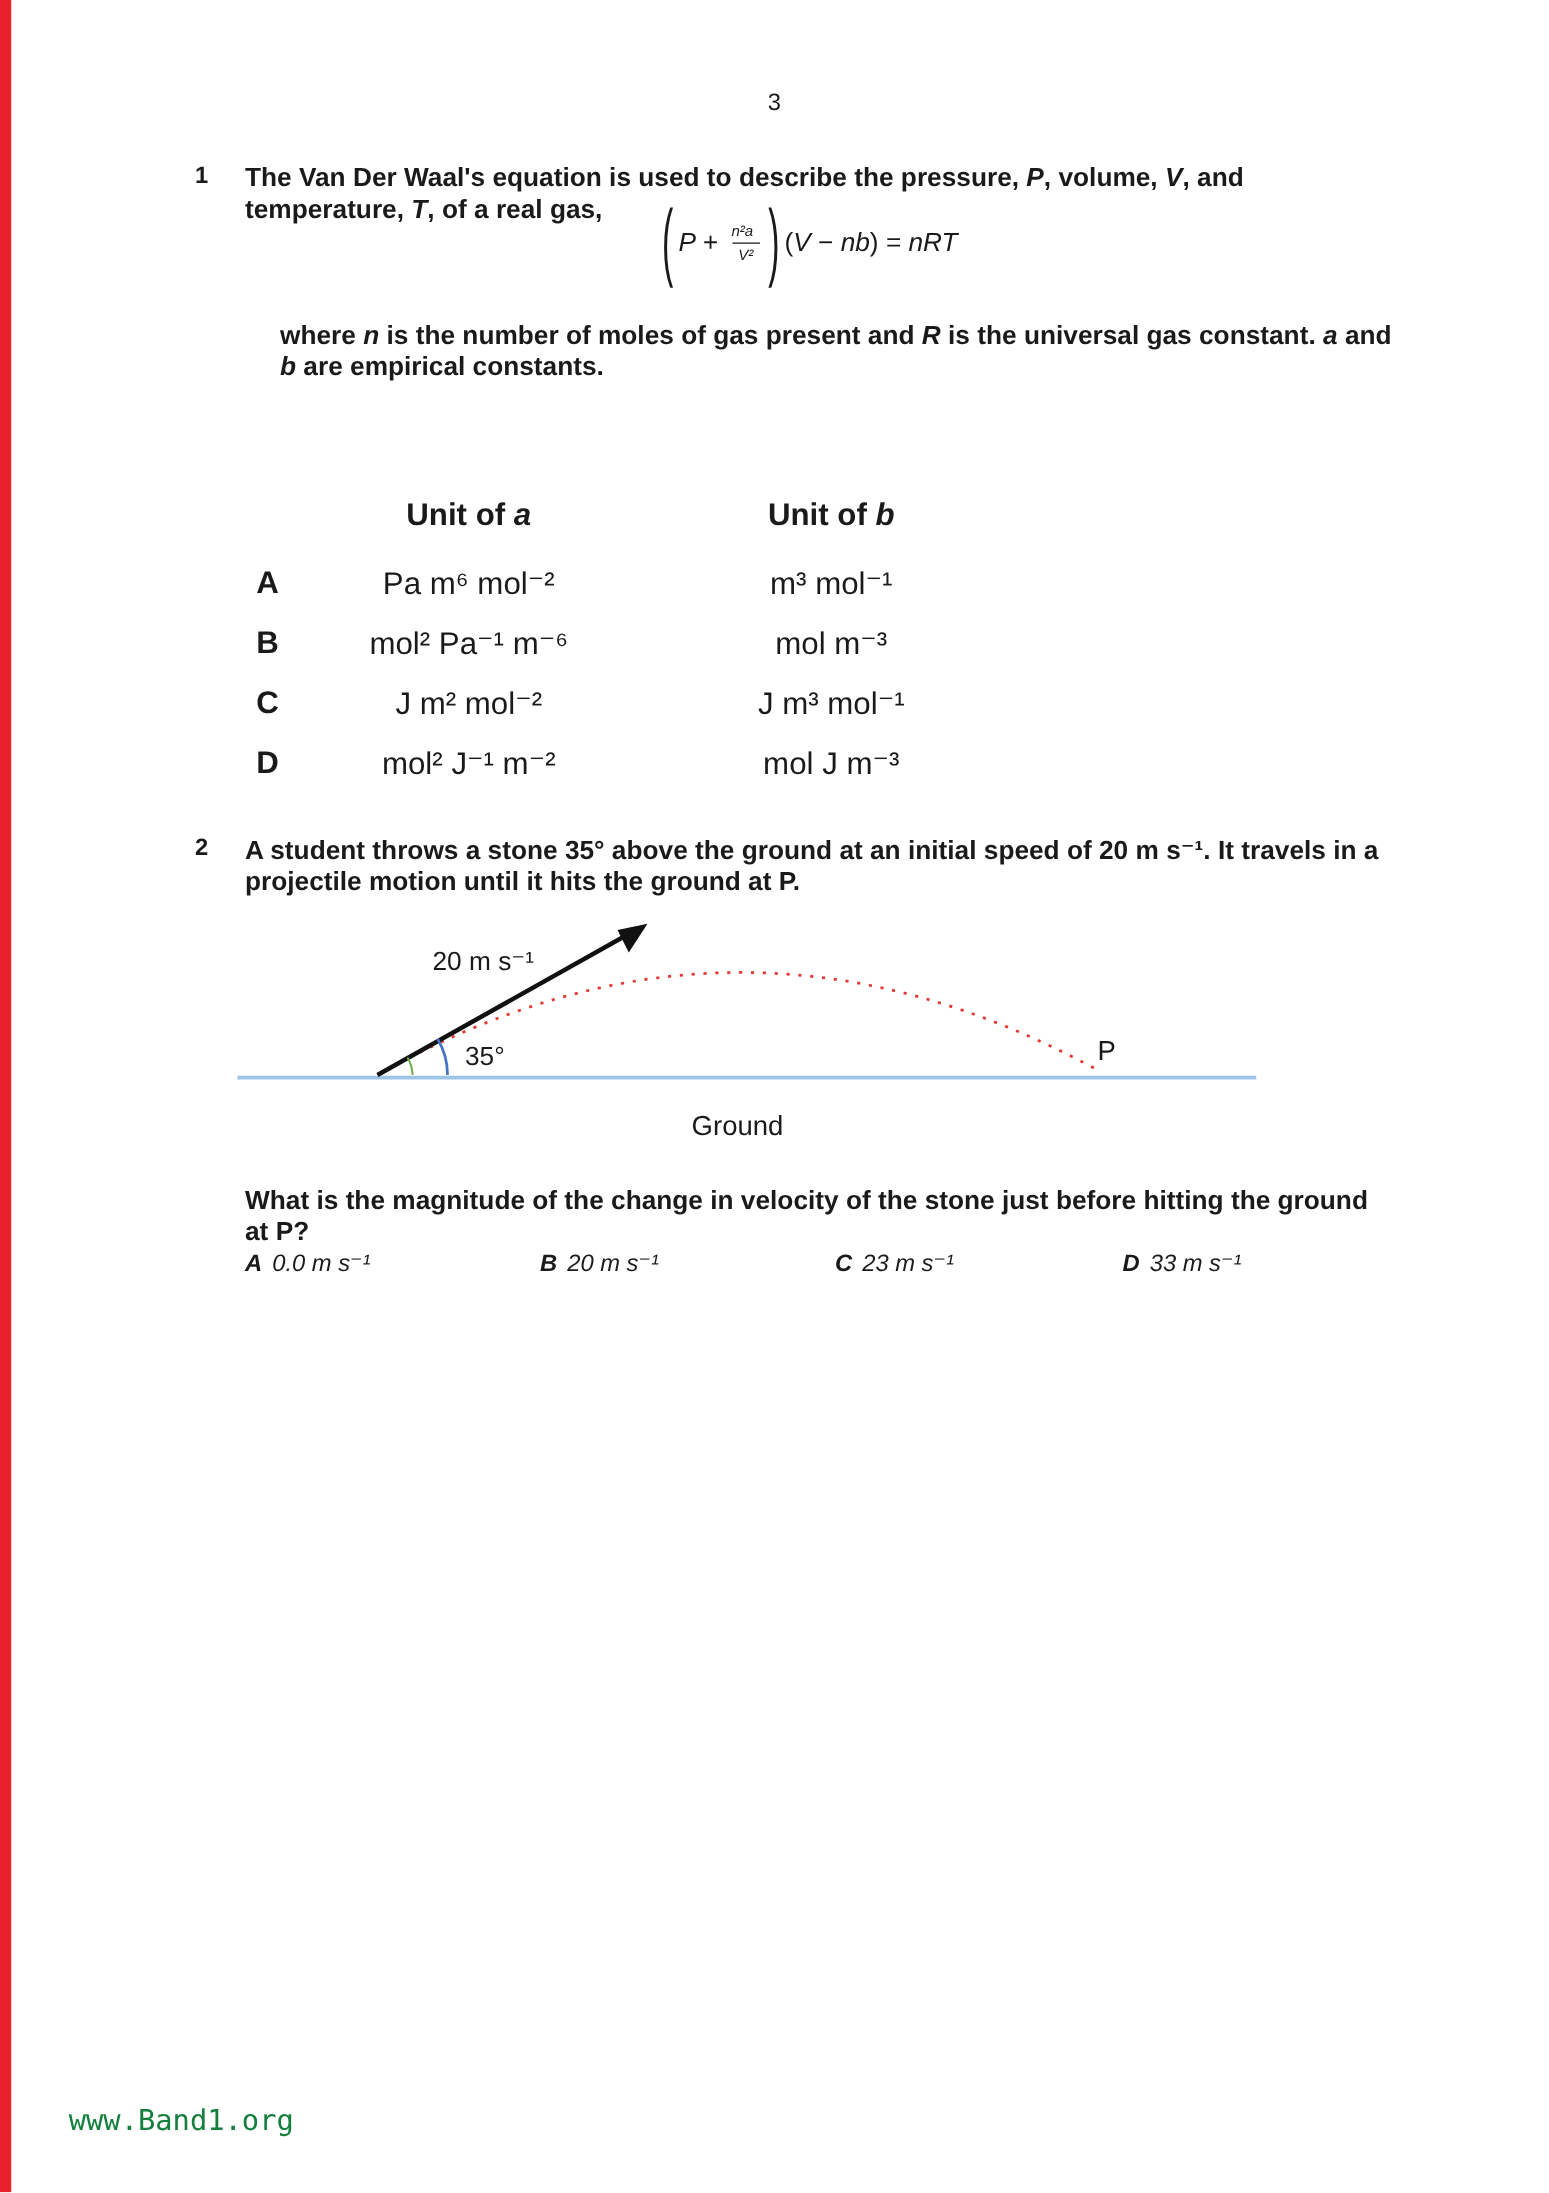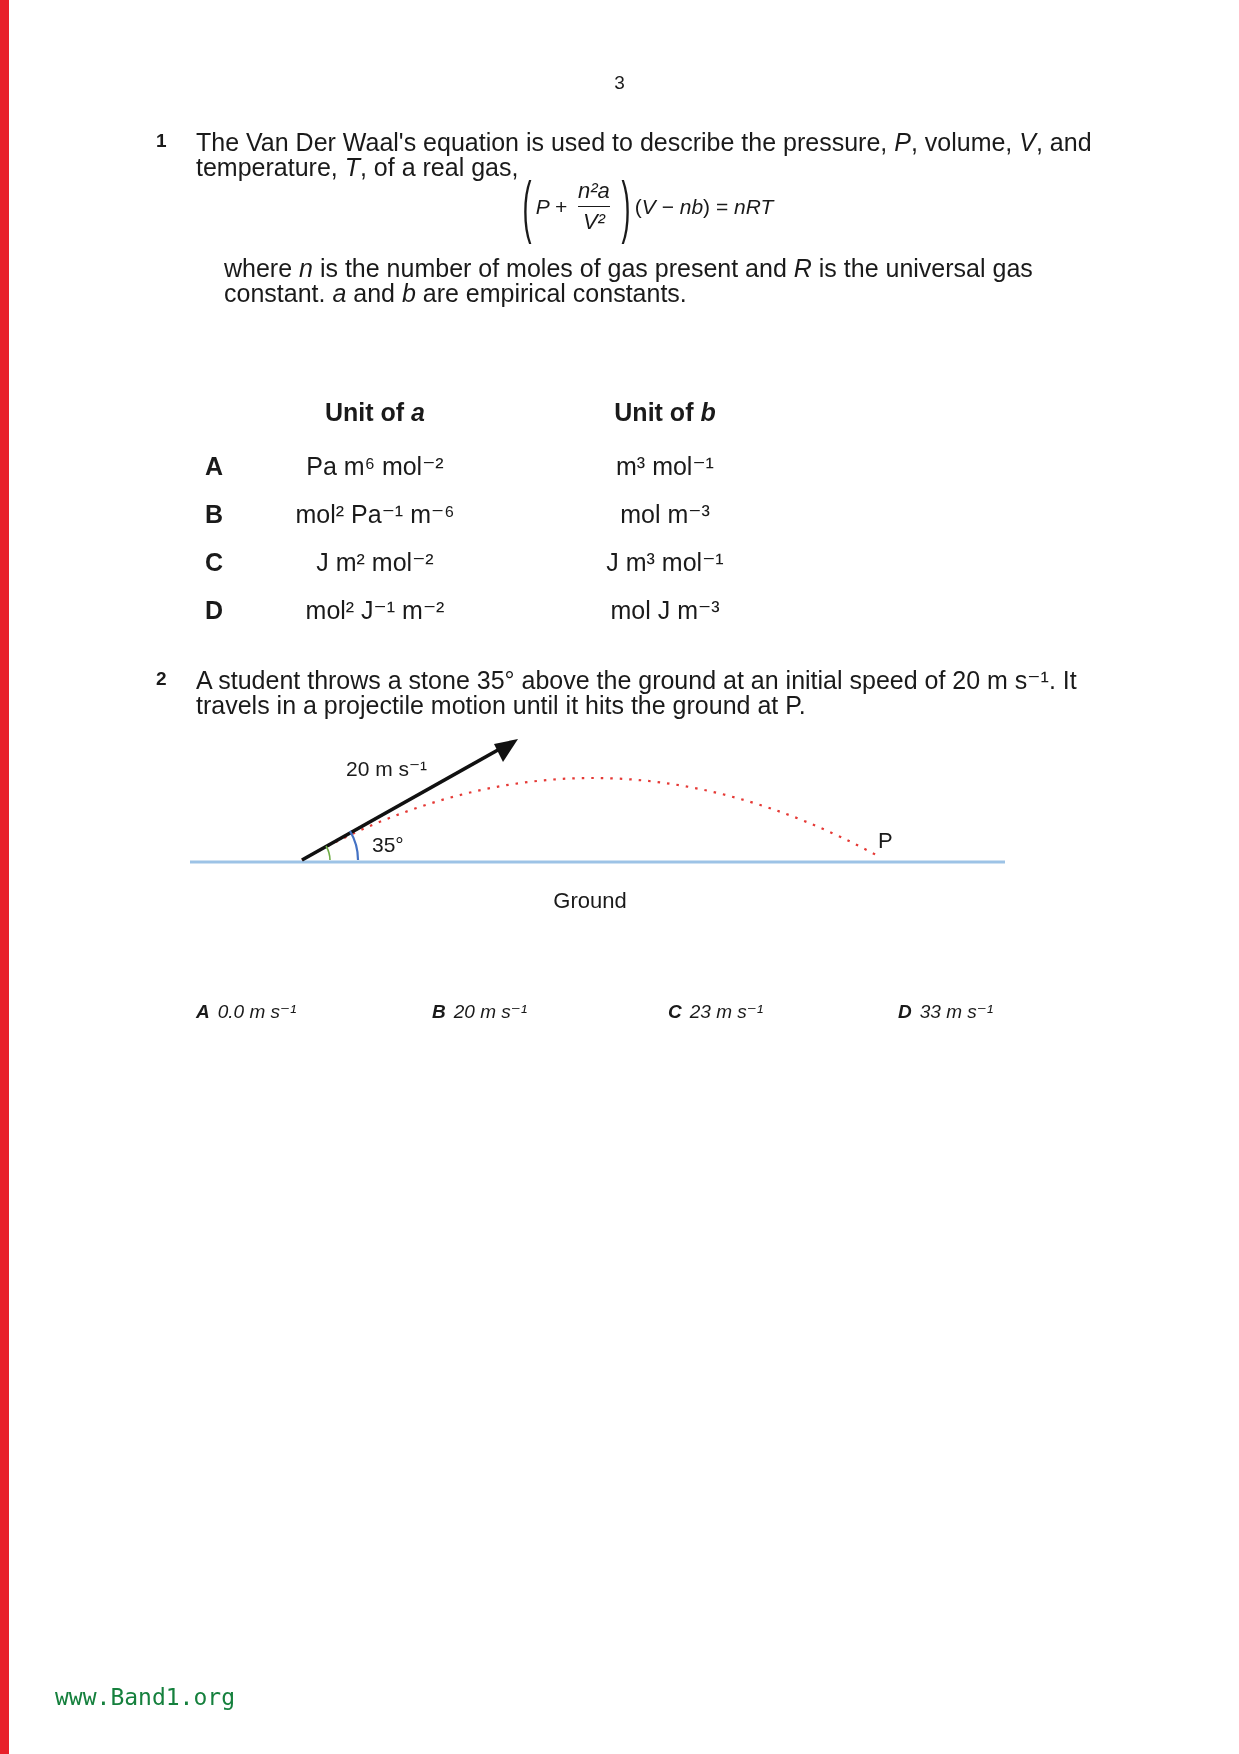--- a/index.html
+++ b/index.html
@@ -25,22 +25,23 @@
     text-align: center;
     font-size: 19px;
   }
   .qnum {
     position: absolute;
     font-weight: bold;
     font-size: 19px;
   }
   .body-text {
     position: absolute;
-    font-size: 25px;
+    font-size: 21px;
     line-height: 25px;
+    font-weight: bold;
   }
   .it { font-style: italic; }
   .equation {
     position: absolute;
     top: 178px;
     left: 0; right: 0;
     display: flex;
     justify-content: center;
     align-items: center;
     font-size: 21px;
@@ -52,22 +53,22 @@
     font-size: 30px;
     font-weight: 300;
     transform: scale(0.9, 2.3);
     display: inline-block;
     line-height: 1;
     padding: 0 2px;
   }
   .frac {
     display: inline-flex;
     flex-direction: column;
-    align-items: center;
-    font-size: 22px;
+    align-items: flex-end;
+    font-size: 12px;
     margin: 0 4px;
     vertical-align: middle;
   }
   .frac .num { padding: 0 5px 2px 5px; }
   .frac .den { border-top: 1.5px solid #1a1a1a; padding: 2px 5px 0 5px; }
   .eq-piece { margin: 0 2px; }
   .units-table {
     position: absolute;
     left: 205px;
     top: 398px;
@@ -168,20 +169,21 @@
     <path d="M 180 142 A 28 28 0 0 0 176 128" fill="none" stroke="#70ad47" stroke-width="1.6"></path>
 
     <path d="M 208 142 A 56 56 0 0 0 200 113" fill="none" stroke="#4472c4" stroke-width="2.2"></path>
 
     <text x="196" y="58" font-size="21" fill="#1a1a1a">20 m s⁻¹</text>
     <text x="222" y="134" font-size="21" fill="#1a1a1a">35°</text>
     <text x="728" y="130" font-size="22" fill="#1a1a1a">P</text>
     <text x="440" y="190" font-size="22" fill="#1a1a1a" text-anchor="middle">Ground</text>
   </svg>
 
+  <div class="body-text" style="left:196px; top:948px; width:920px;">What is the magnitude of the change in velocity of the stone just before hitting the ground at P?</div>
 
   <div class="q2-options">
     <span class="opt"><b>A</b><span>0.0 m s⁻¹</span></span>
     <span class="opt"><b>B</b><span>20 m s⁻¹</span></span>
     <span class="opt"><b>C</b><span>23 m s⁻¹</span></span>
     <span class="opt"><b>D</b><span>33 m s⁻¹</span></span>
   </div>
 
   <div class="footer">www.Band1.org</div>
 

